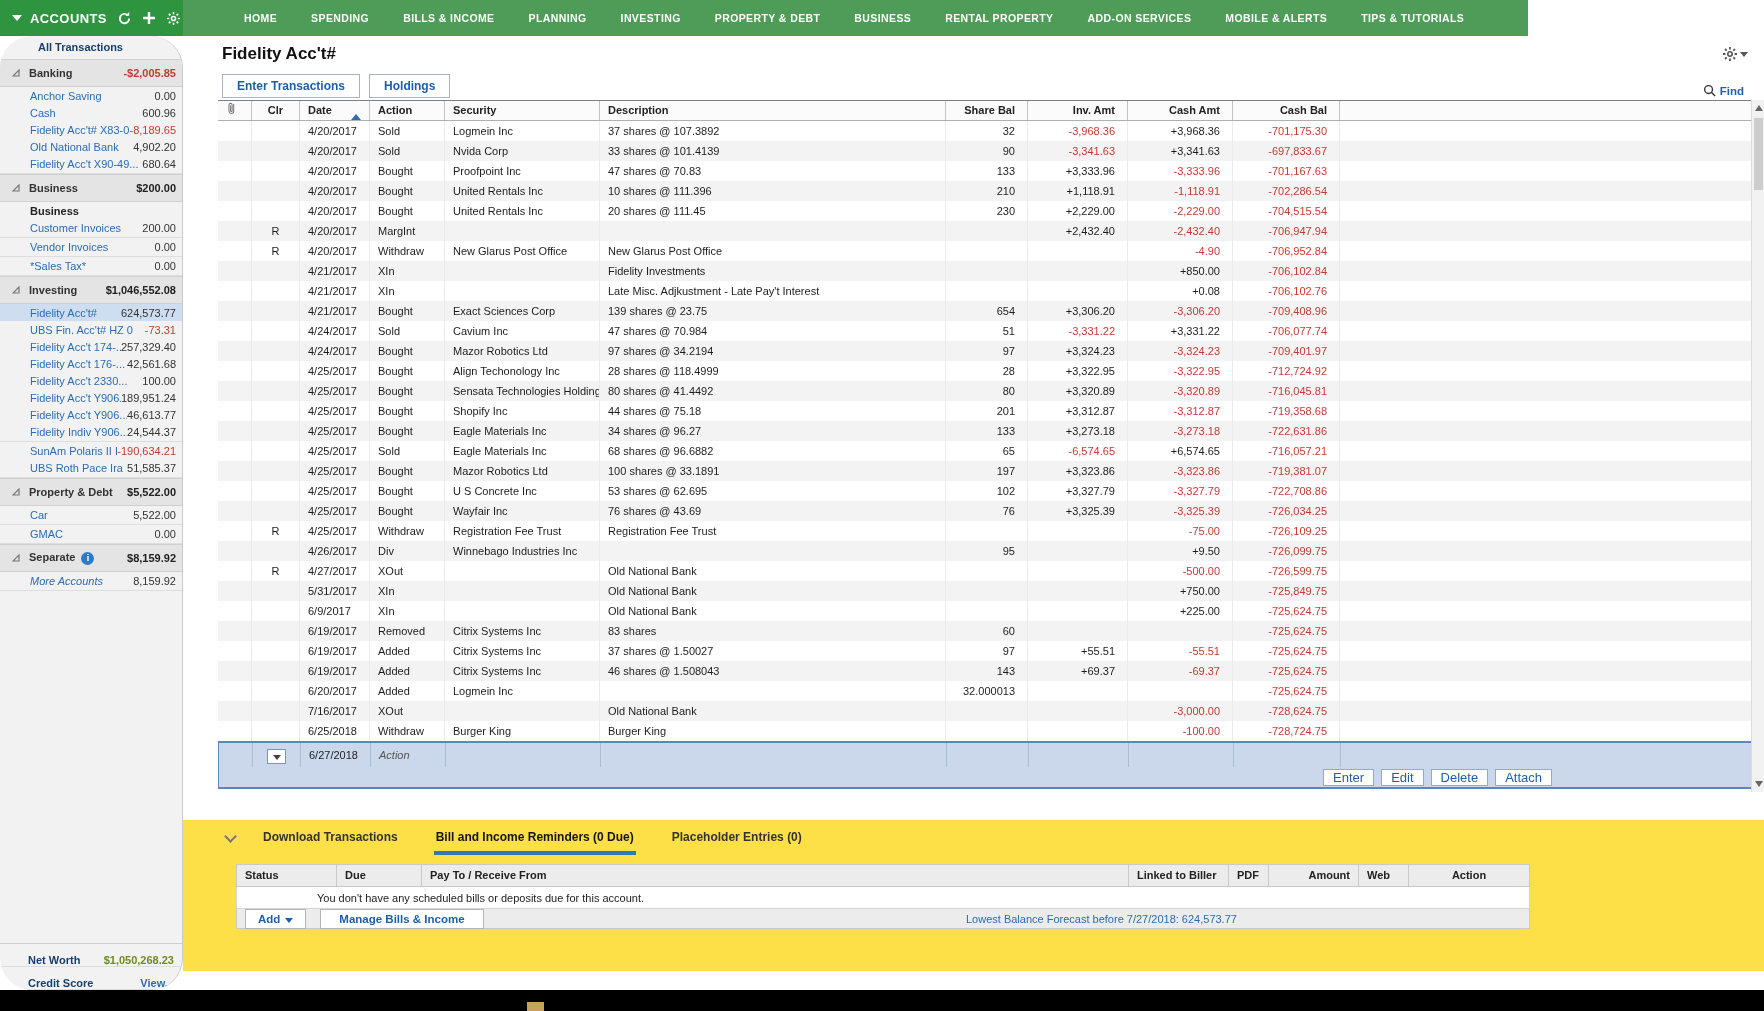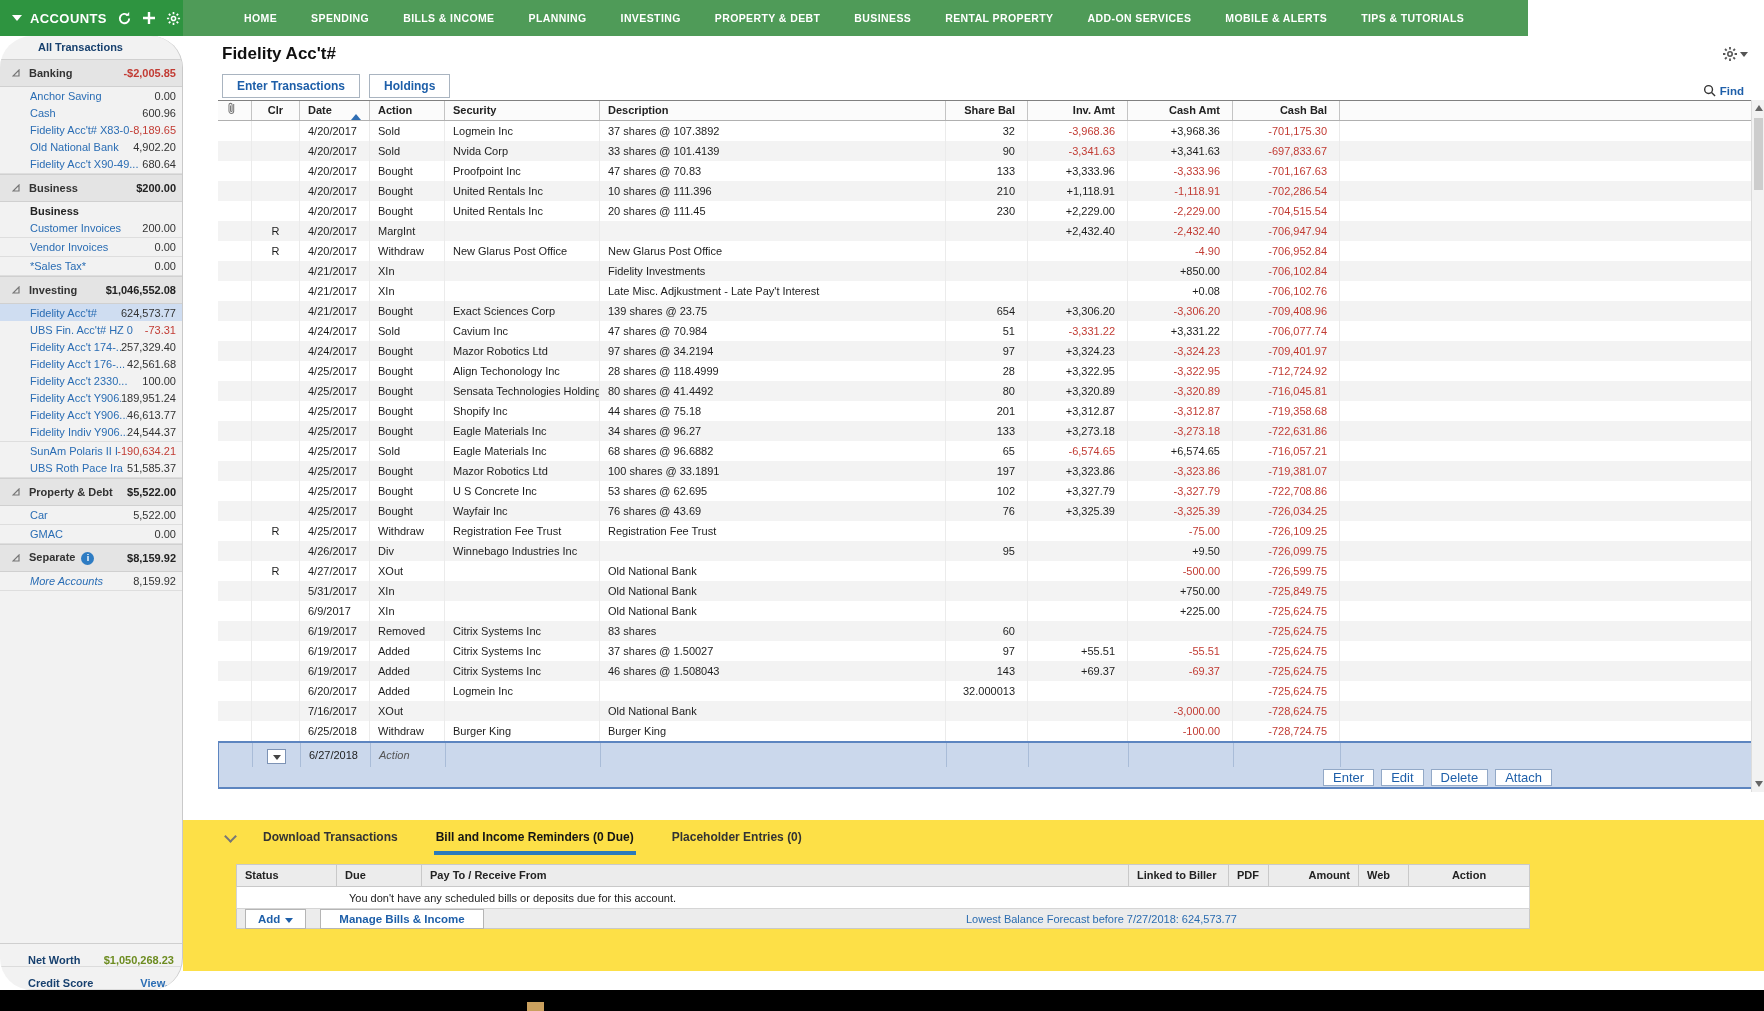--- a/index.html
+++ b/index.html
@@ -82,21 +82,21 @@
   .tabs { position:relative; height:36px; display:flex; align-items:center; padding-left:78px; }
   .chev { position:absolute; left:43px; top:12px; width:9px; height:9px; border-right:2px solid #777; border-bottom:2px solid #777; transform:rotate(45deg); }
   .tab { font-size:12px; font-weight:bold; color:#333; margin-right:34px; padding:9px 2px 7px; border-bottom:4px solid transparent; }
   .tab.active { color:#151515; border-bottom:4px solid #2b7bb9; }
   .btable { position:absolute; left:53px; top:44px; width:1294px; }
   .bgrid { display:grid; grid-template-columns:100px 85px 1fr 100px 40px 90px 50px 120px; }
   .bhead { background:#ececec; border:1px solid #c9c9c9; }
   .bhead .bc { height:21px; line-height:21px; font-weight:bold; padding:0 8px; border-right:1px solid #c9c9c9; white-space:nowrap; }
   .bhead .bc:last-child { border-right:none; }
   .bc.r { text-align:right; } .bc.c { text-align:center; }
-  .bmsg { border:1px solid #d5d5d5; border-top:none; height:22px; line-height:22px; padding-left:112px; background:#fff; }
+  .bmsg { border:1px solid #d5d5d5; border-top:none; height:22px; line-height:22px; padding-left:80px; background:#fff; }
   .bfoot { position:relative; border:1px solid #c9c9c9; border-top:none; height:20px; background:#ececec; display:flex; align-items:center; padding-left:8px; }
   .fbtn { background:#fff; border:1px solid #b5b5b5; color:#1e5fa9; font-weight:bold; font-size:11.5px; padding:3px 12px; }
   .fbtn .car { display:inline-block; width:0; height:0; border-left:4px solid transparent; border-right:4px solid transparent; border-top:5px solid #1e5fa9; margin-left:5px; }
   .manage { margin-left:14px; padding:3px 18px; }
   .forecast { position:absolute; left:729px; color:#2b6cb0; font-size:11px; }
 
   
   .vscroll { position:absolute; left:1751px; top:100px; width:13px; height:692px; background:#f2f2f2; border-left:1px solid #dcdcdc; }
   .sarrow { position:absolute; left:3px; width:0; height:0; border-left:4px solid transparent; border-right:4px solid transparent; }
   .sarrow.up { top:5px; border-bottom:6px solid #666; }

